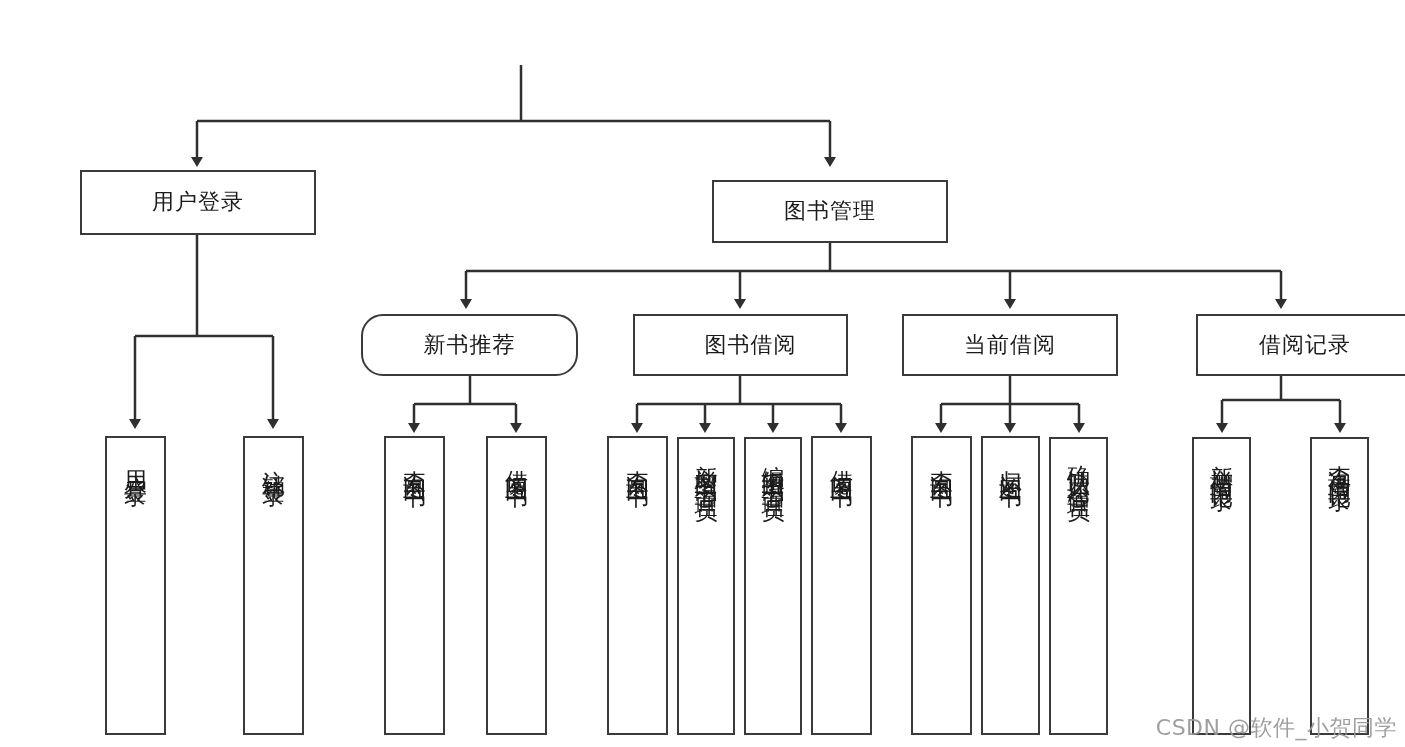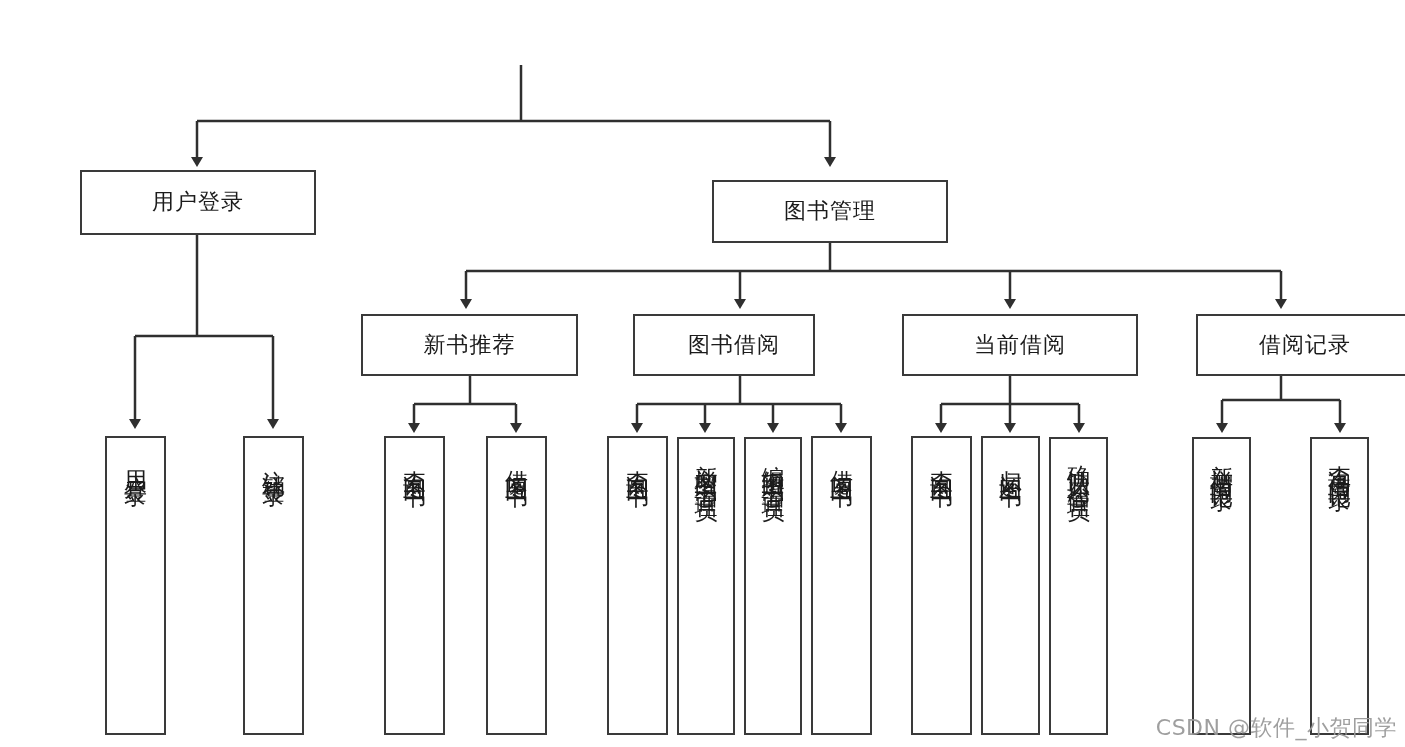--- a/index.html
+++ b/index.html
@@ -114,27 +114,27 @@
   </svg>
 
 
   <div class="node horiz" style="left:80px;top:170px;width:236px;height:65px;">
     <span class="label">用户登录</span>
   </div>
   <div class="node horiz" style="left:712px;top:180px;width:236px;height:63px;">
     <span class="label">图书管理</span>
   </div>
 
-  <div class="node horiz" style="left:361px;top:314px;width:217px;height:62px;">
+  <div class="node horiz" style="left:361px;top:314px;width:217px;height:62px;border-radius:22px;">
     <span class="label">新书推荐</span>
   </div>
-  <div class="node horiz" style="left:633px;top:314px;width:182px;height:62px;padding-left:20px;">
+  <div class="node horiz" style="left:633px;top:314px;width:215px;height:62px;padding-left:20px;">
     <span class="label">图书借阅</span>
   </div>
-  <div class="node horiz" style="left:902px;top:314px;width:236px;height:62px;">
+  <div class="node horiz" style="left:902px;top:314px;width:216px;height:62px;">
     <span class="label">当前借阅</span>
   </div>
   <div class="node horiz" style="left:1196px;top:314px;width:218px;height:62px;">
     <span class="label">借阅记录</span>
   </div>
 
   <div class="node vert" style="left:105px;top:436px;width:61px;height:299px;">
     <span class="label">用户登录</span>
   </div>
   <div class="node vert" style="left:243px;top:436px;width:61px;height:299px;">

